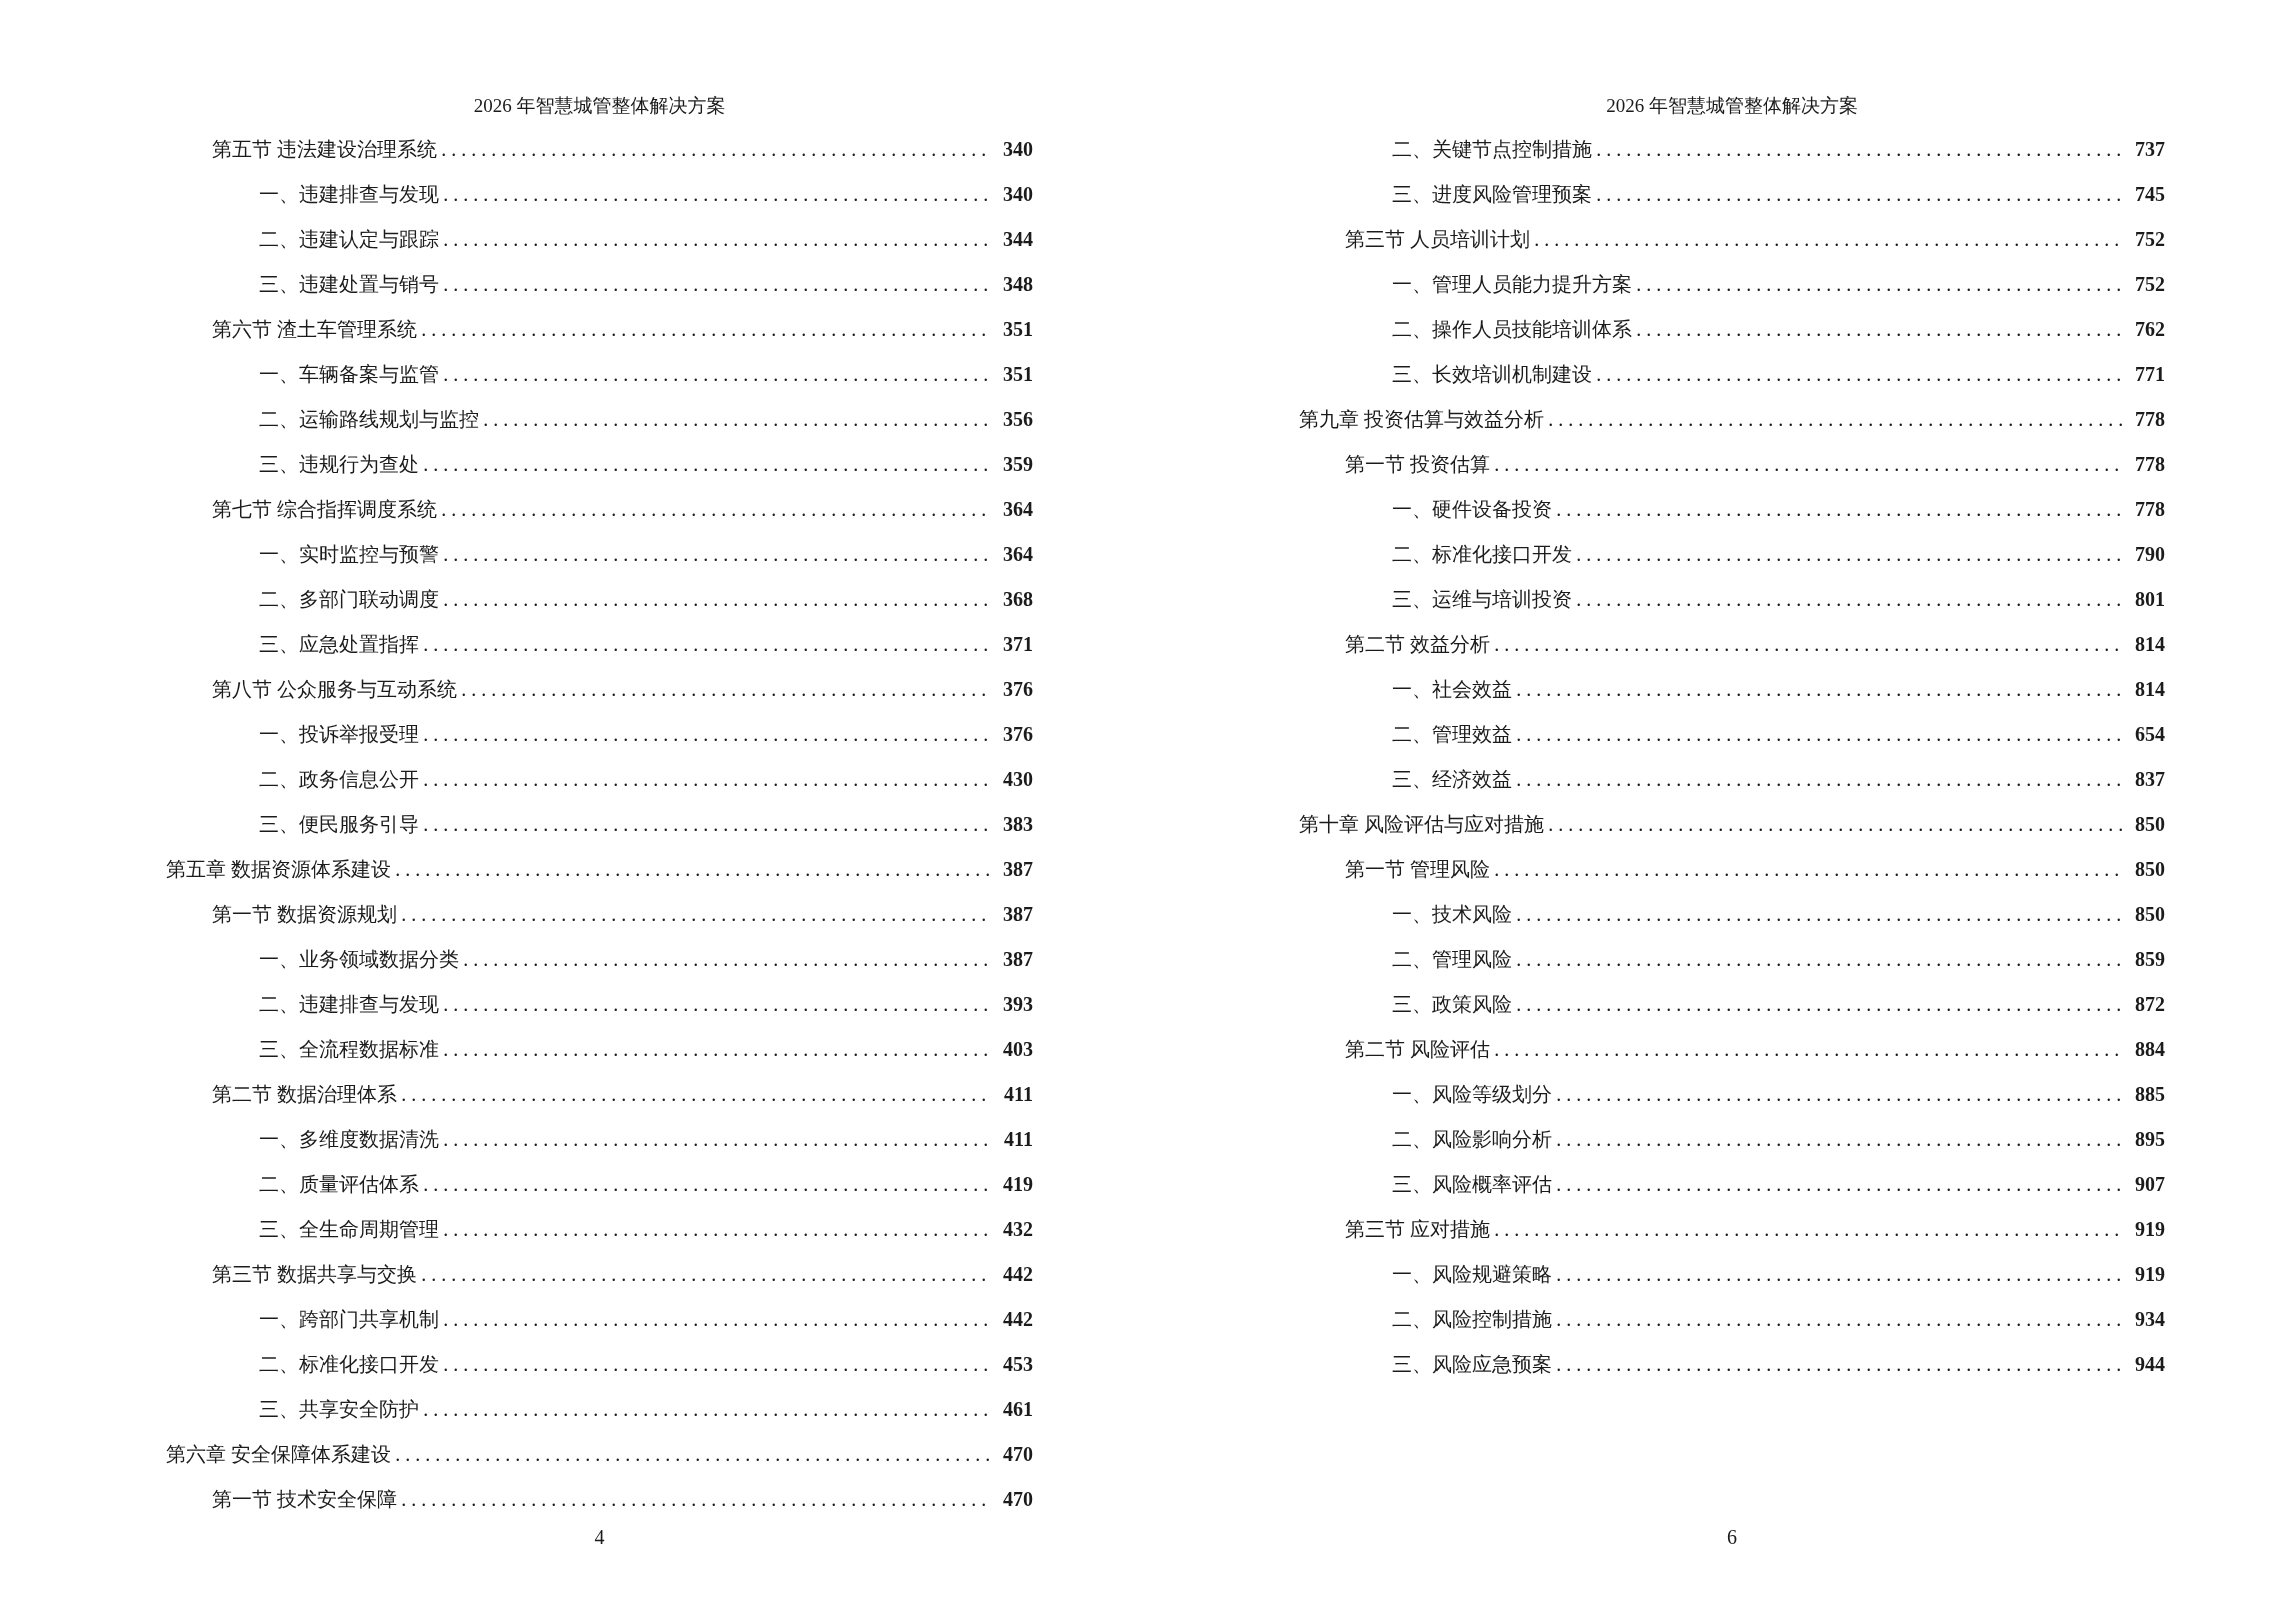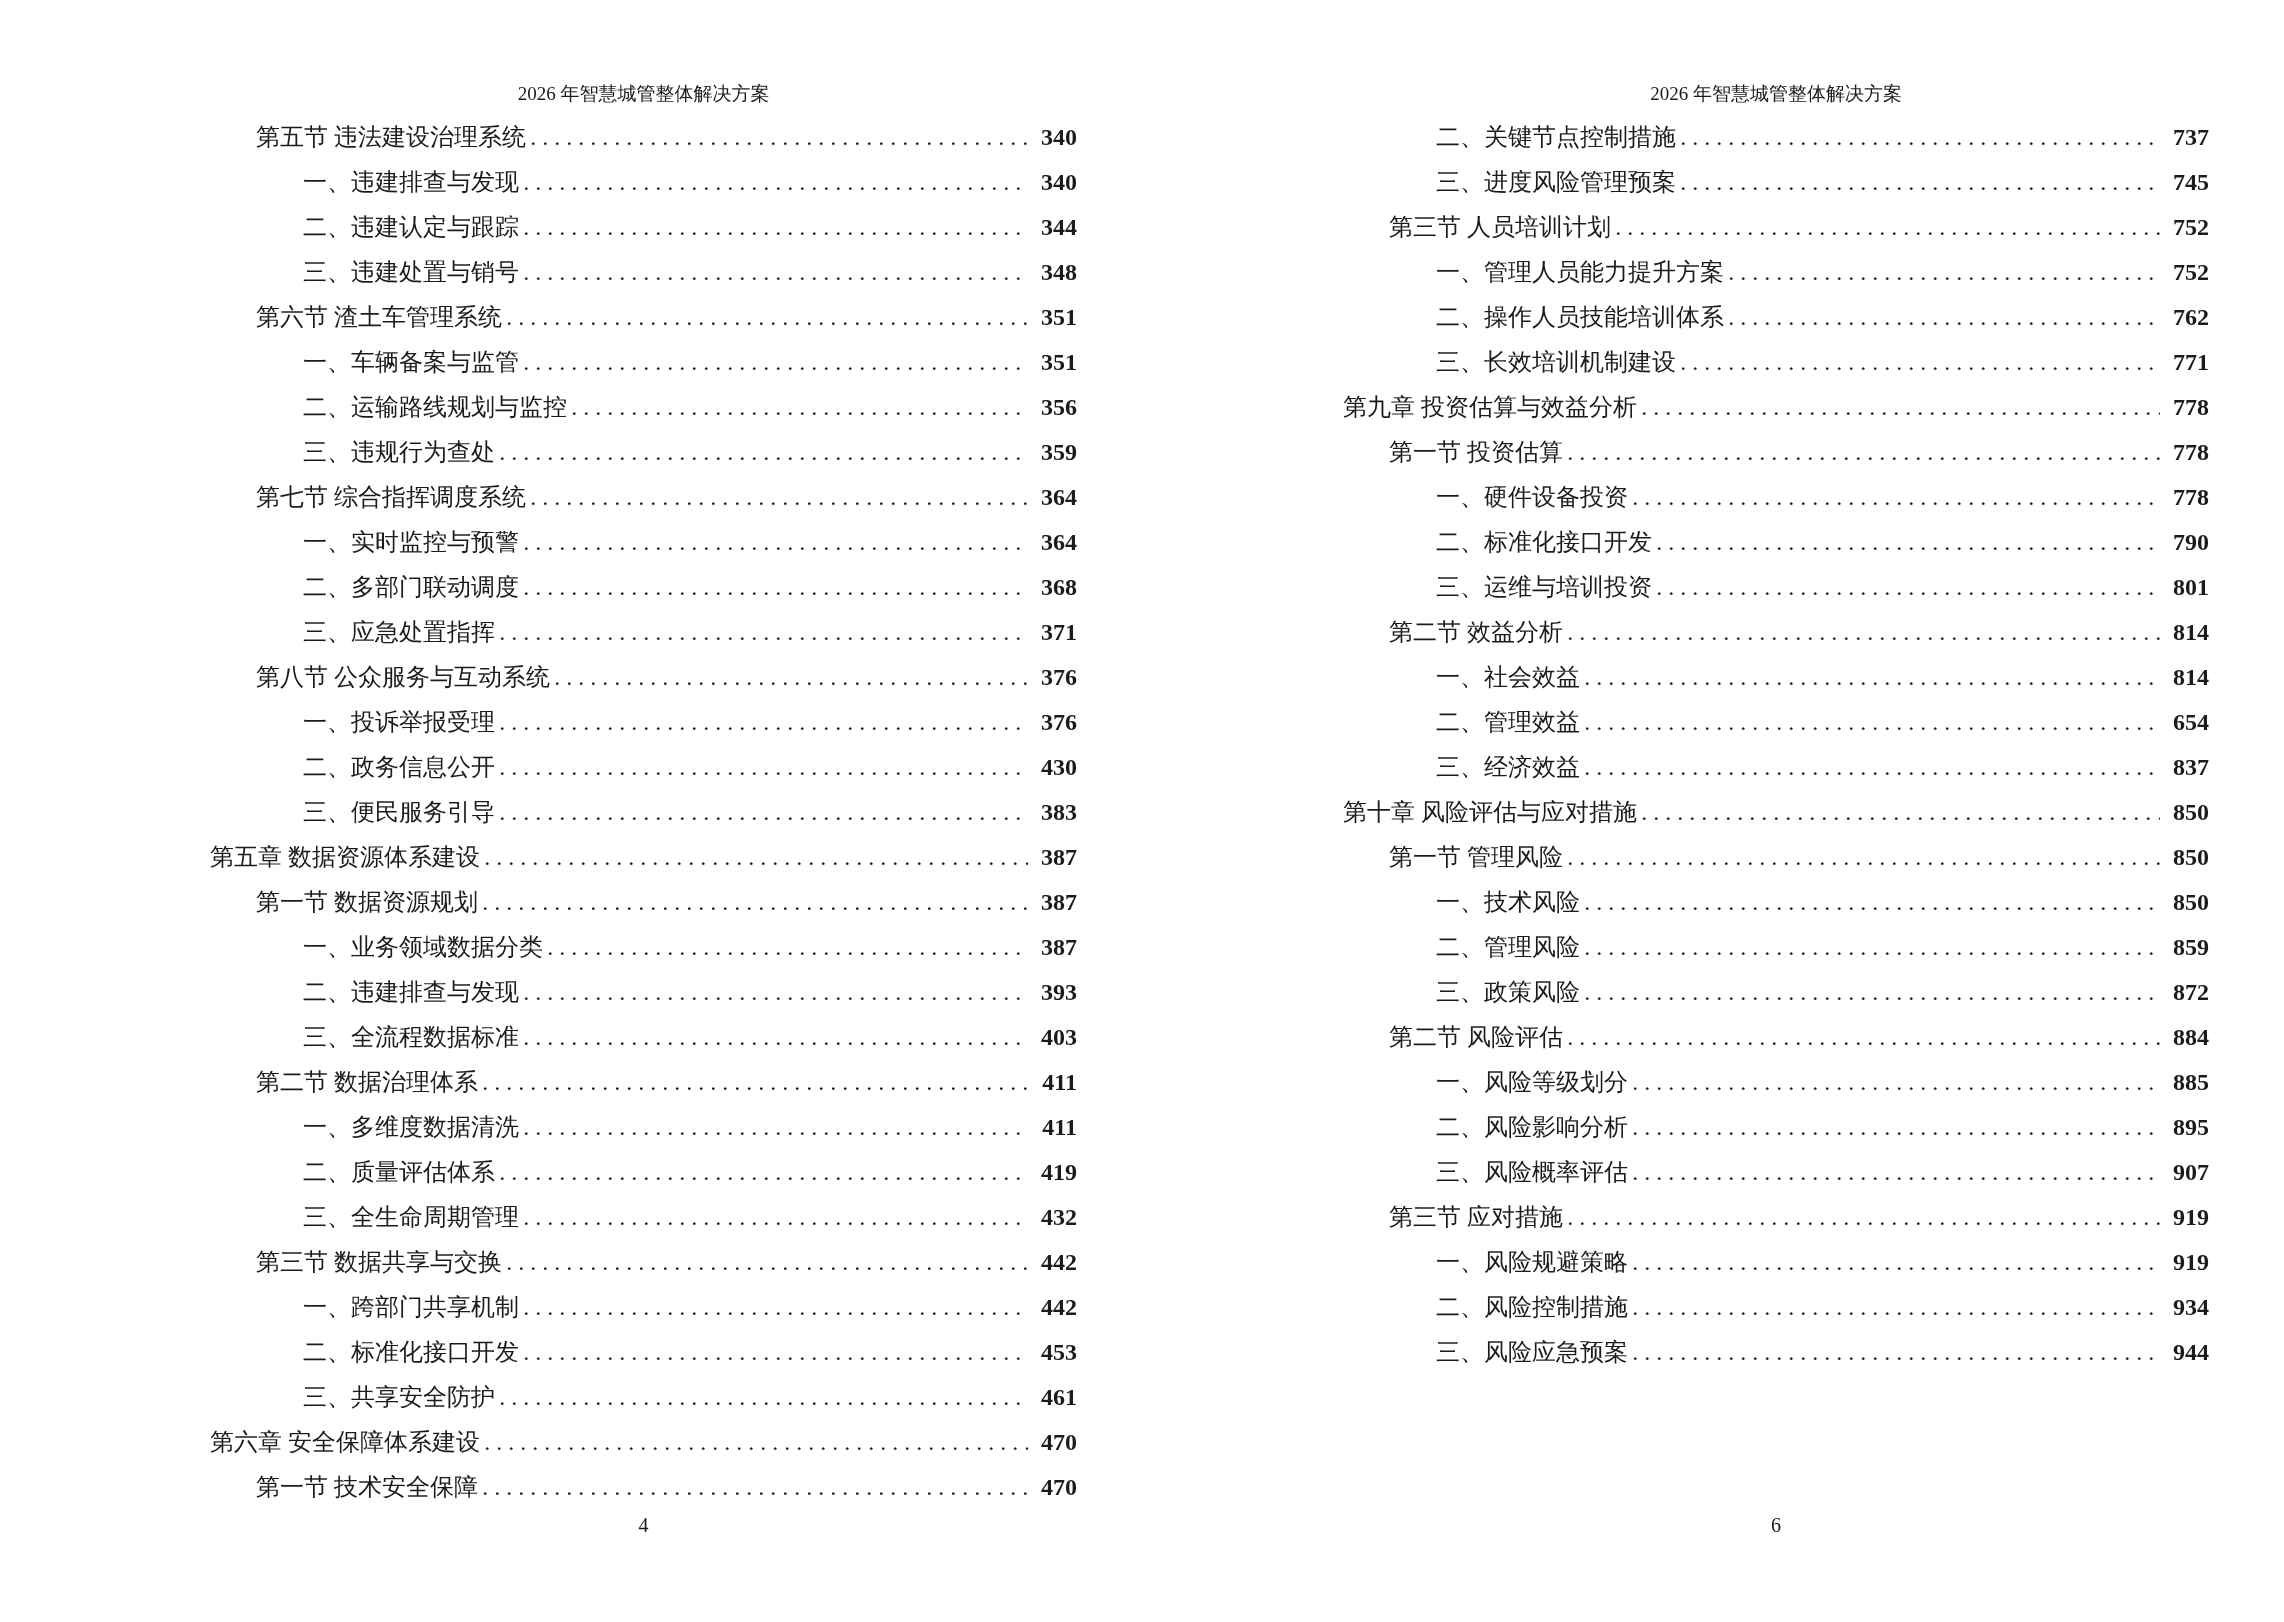--- a/index.html
+++ b/index.html
@@ -10,23 +10,22 @@
     position: relative;
     width: 2284px;
     height: 1623px;
     background: #ffffff;
     font-family: "Liberation Serif", "DejaVu Serif", serif;
     color: #1b1b1b;
     overflow: hidden;
   }
   .page {
     position: absolute;
-    top: 4px;
+    top: 16px;
     height: 1139px;
-    margin-left: 44px;
   }
   .page-left  { left: 166px;  width: 867px; }
   .page-right { left: 1299px; width: 866px; }
 
   .page-header {
     position: absolute;
     top: 70px;
     left: 0;
     right: 0;
     text-align: center;
@@ -38,21 +37,21 @@
     position: absolute;
     top: 111px;
     left: 0;
     right: 0;
   }
   .toc-row {
     display: flex;
     flex-direction: row;
     height: 45px;
     line-height: 45px;
-    font-size: 24px;
+    font-size: 20px;
     white-space: pre;
     justify-content: center;
   }
   .toc-row.lvl-1 { padding-left: 46px; }
   .toc-row.lvl-2 { padding-left: 93px; }
   .toc-label {
     flex: 0 0 auto;
     white-space: pre;
   }
   .toc-leader {

